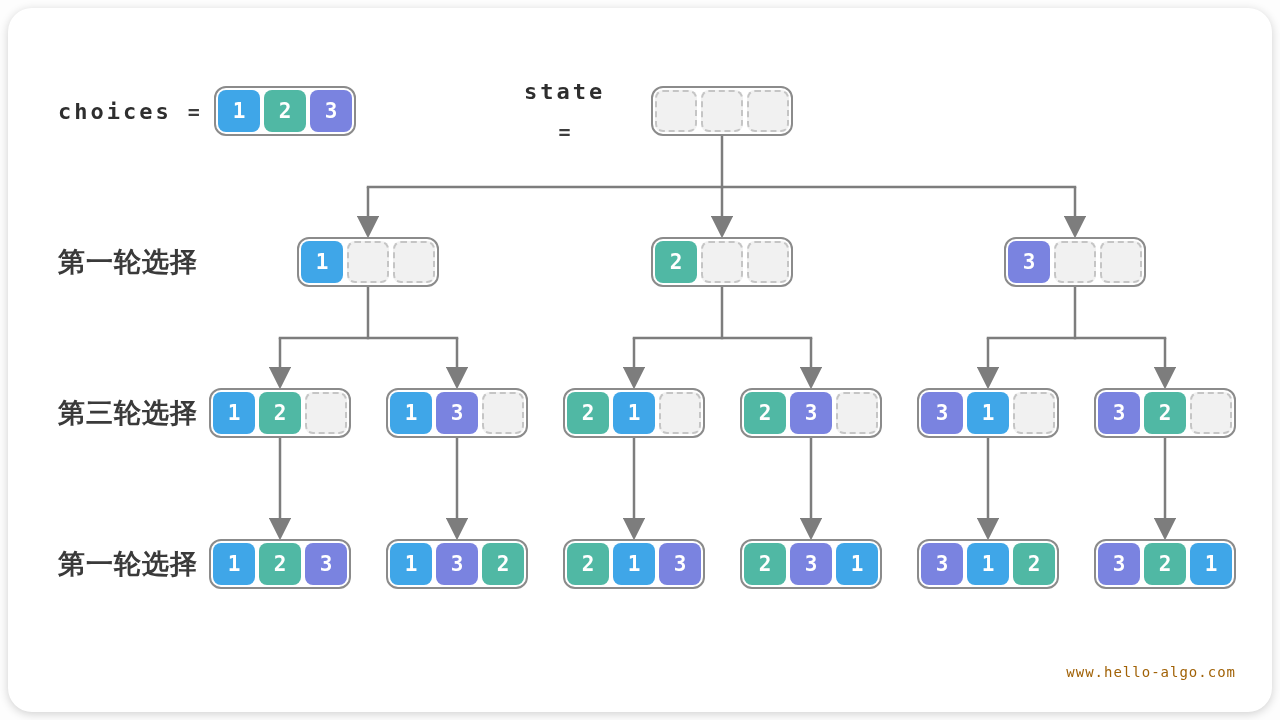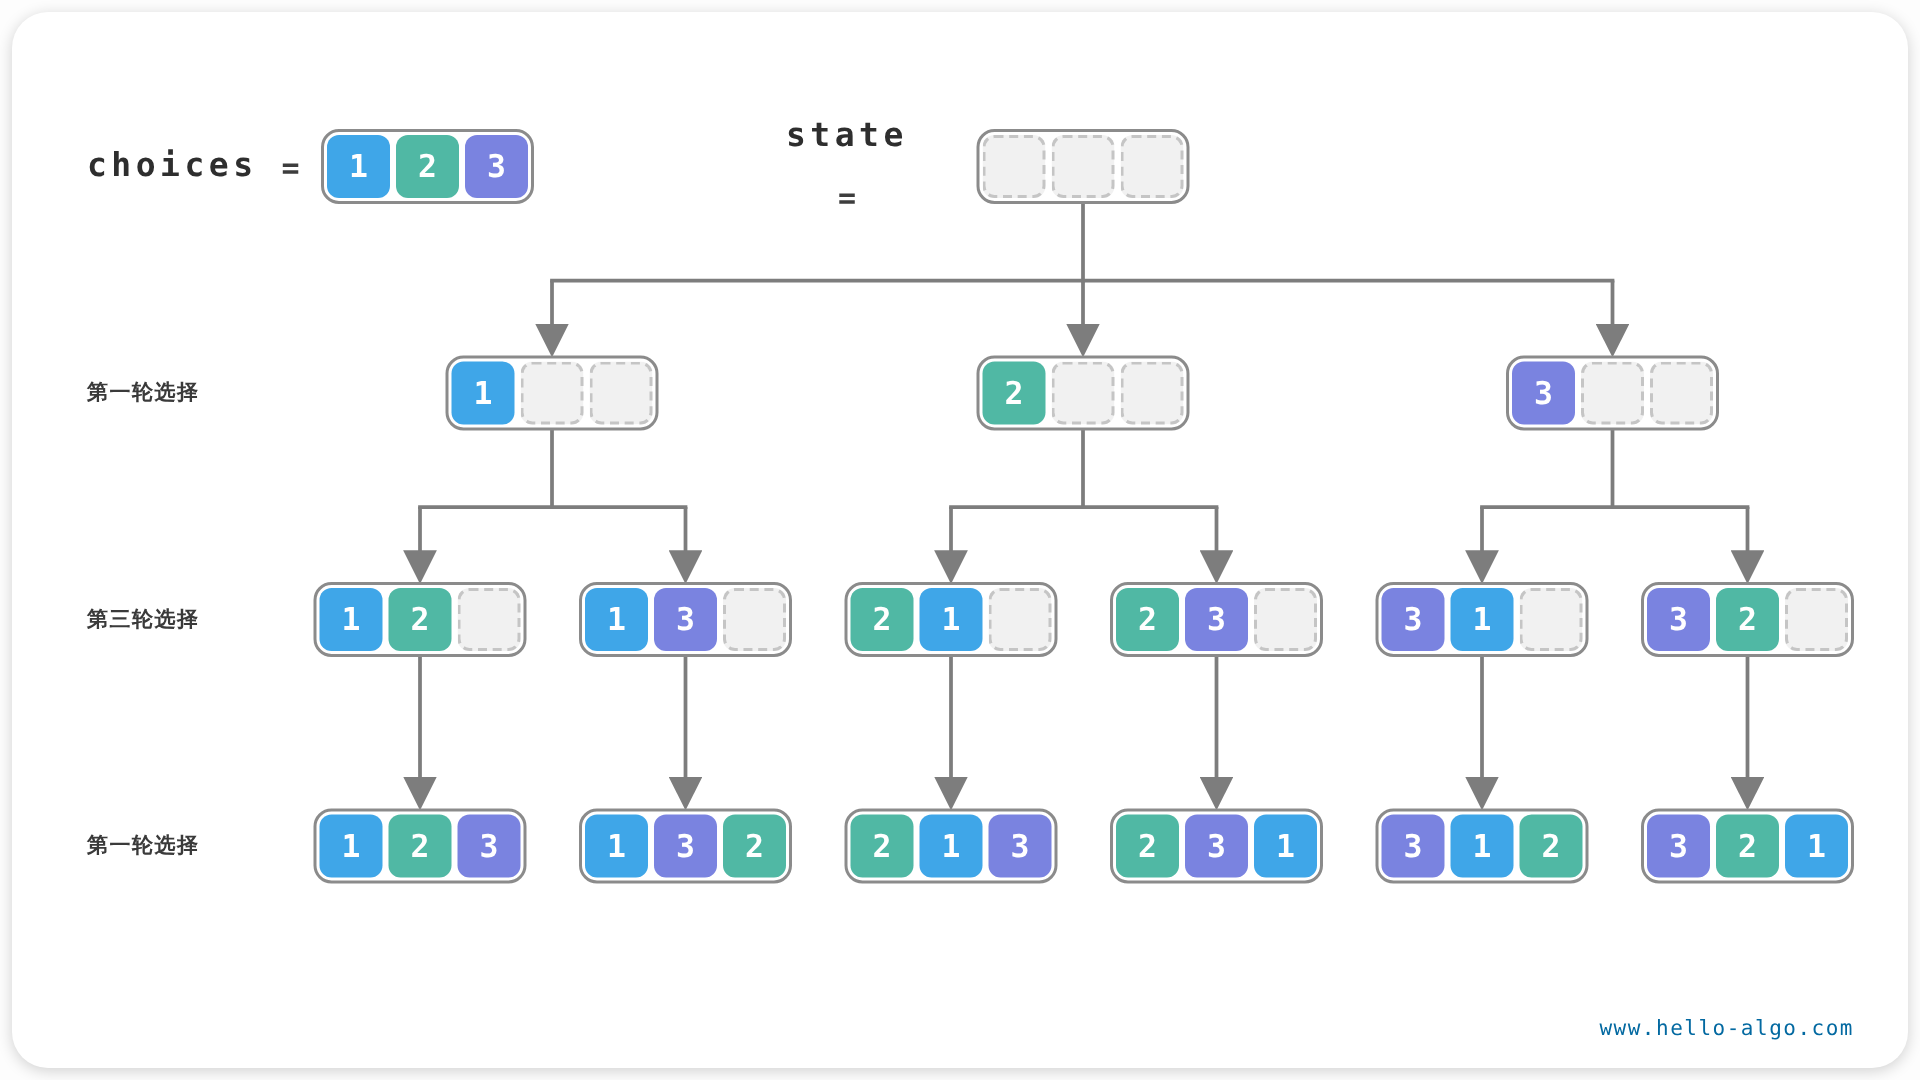--- a/index.html
+++ b/index.html
@@ -23,43 +23,43 @@
   .code-label {
     font-family:"DejaVu Sans Mono", monospace; font-weight:bold;
     font-size:22px; letter-spacing:3px; color:#2e2e2e;
   }
   .eq {
     font-family:"DejaVu Sans Mono", monospace; font-weight:600;
     font-size:20px; color:#3d3d3d;
   }
   .row-label {
     position:absolute; left:58px; transform:translateY(-50%);
-    font-size:14px; font-weight:600; letter-spacing:1px; color:#3a3a3a;
+    font-size:27px; font-weight:600; letter-spacing:1px; color:#3a3a3a;
     white-space:nowrap;
   }
   .node {
     position:absolute; transform:translate(-50%,-50%);
     display:flex; align-items:center; gap:4px;
     padding:2px; background:#ffffff;
     border:2.5px solid #8b8b8b; border-radius:12px;
     box-sizing:content-box;
   }
   .cell {
     width:42px; height:42px; border-radius:8px; box-sizing:border-box;
     display:flex; align-items:center; justify-content:center;
     font-family:"DejaVu Sans Mono", monospace; font-weight:bold;
     font-size:21px; color:#ffffff;
   }
   .cell.empty {
     background:#f1f1f1; border:2px dashed #c5c5c5;
   }
   .watermark {
-    position:absolute; right:44px; bottom:26px;
+    position:absolute; right:44px; bottom:40px;
     font-family:"DejaVu Sans Mono", monospace; font-size:14px;
-    color:#0369a1; letter-spacing:1px;
+    color:#a16207; letter-spacing:1px;
   }
 </style>
 </head>
 <body>
 
 <div class="stage">
 
   <div class="card"></div>
 
   <svg id="edge-layer" width="1280" height="720">

